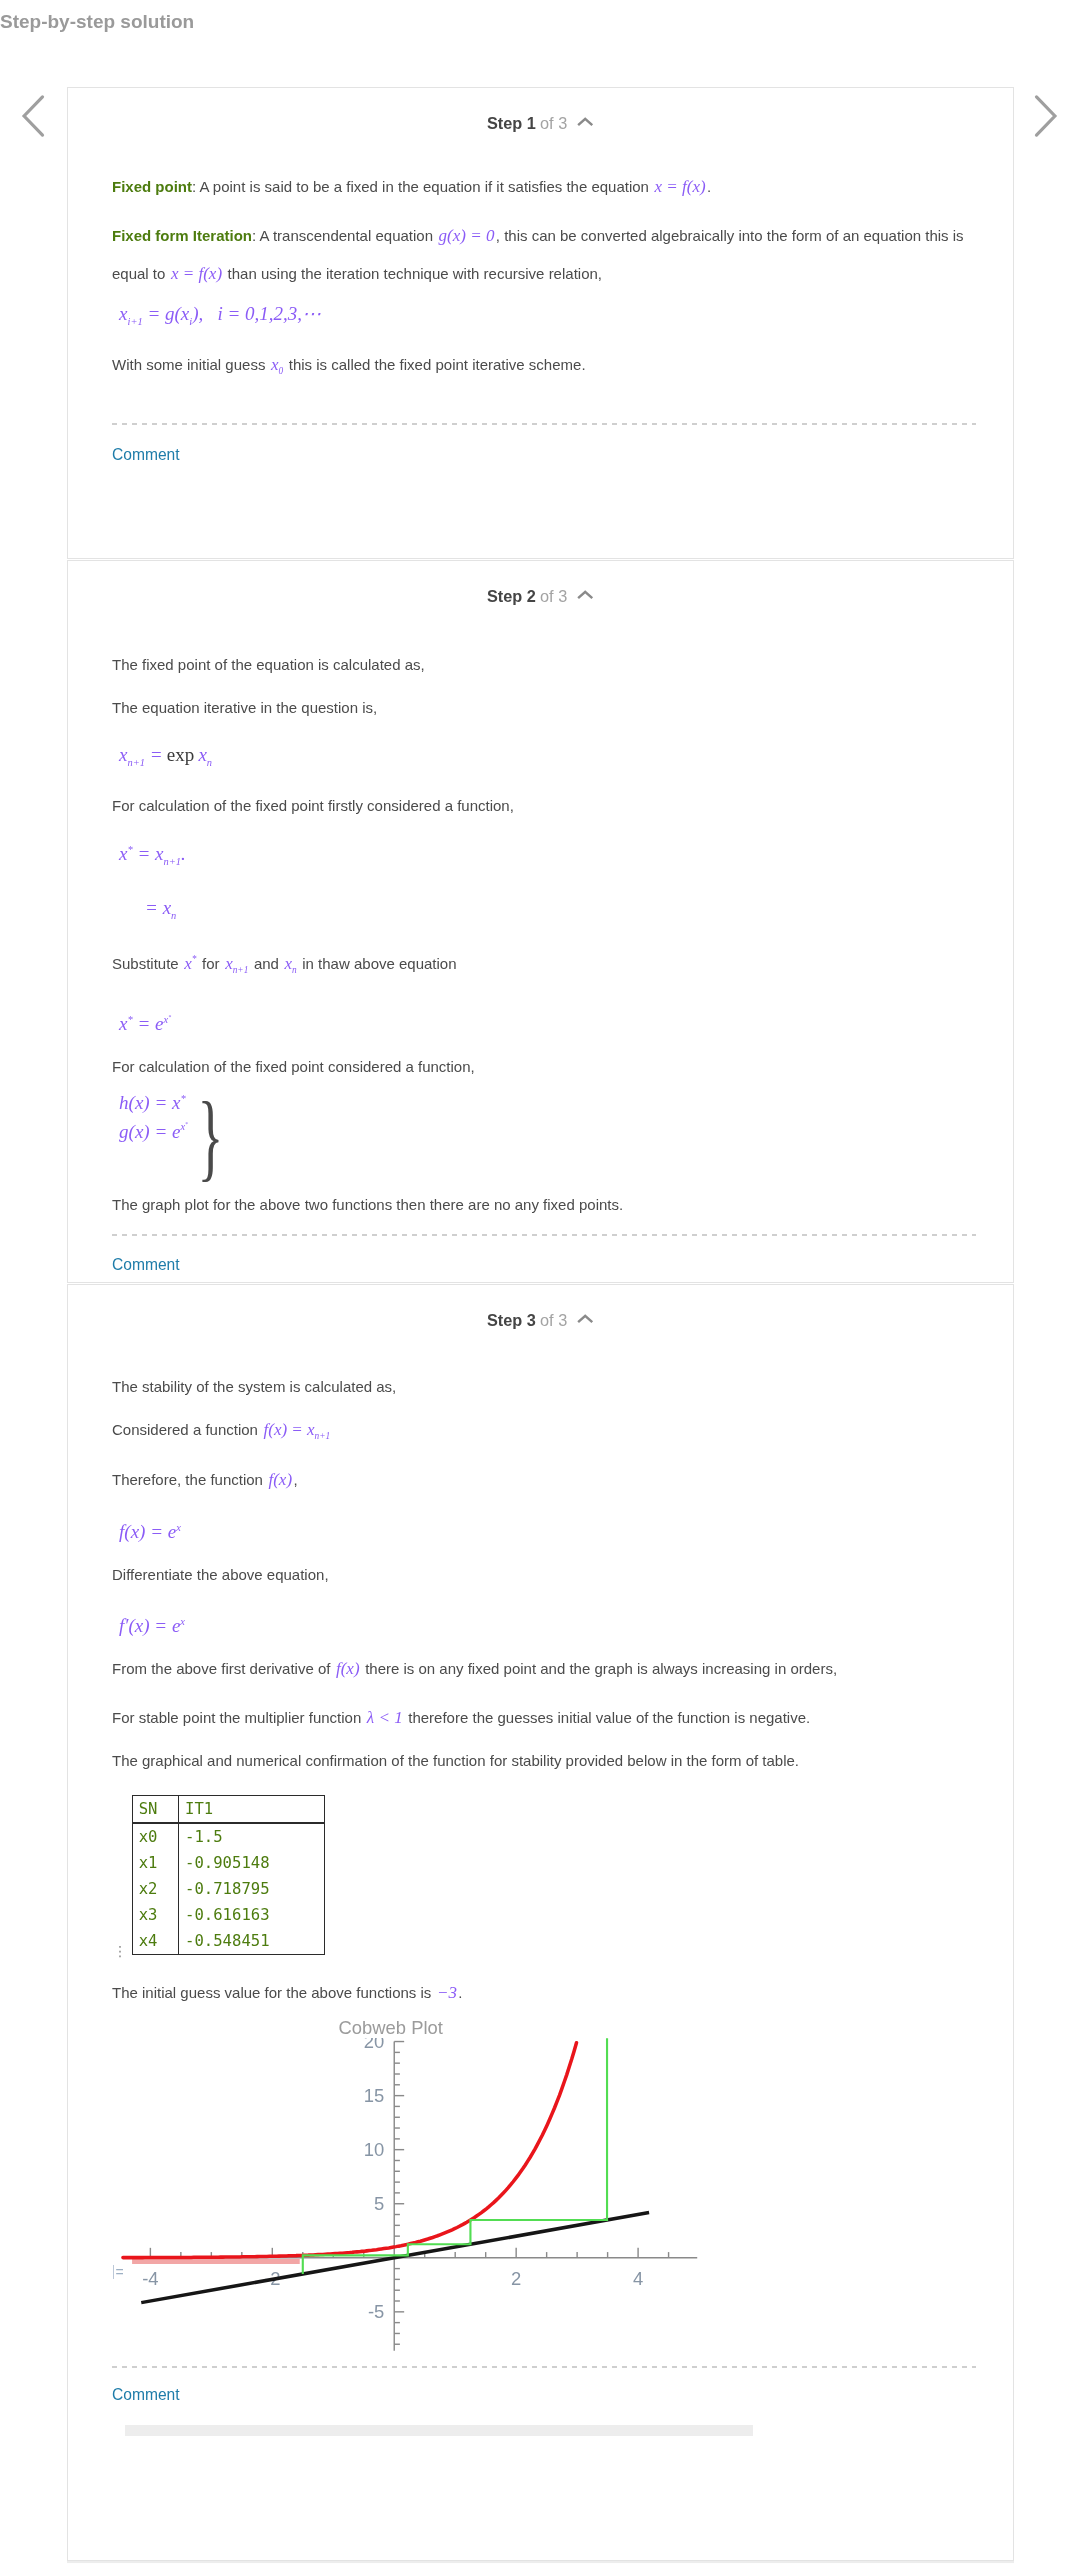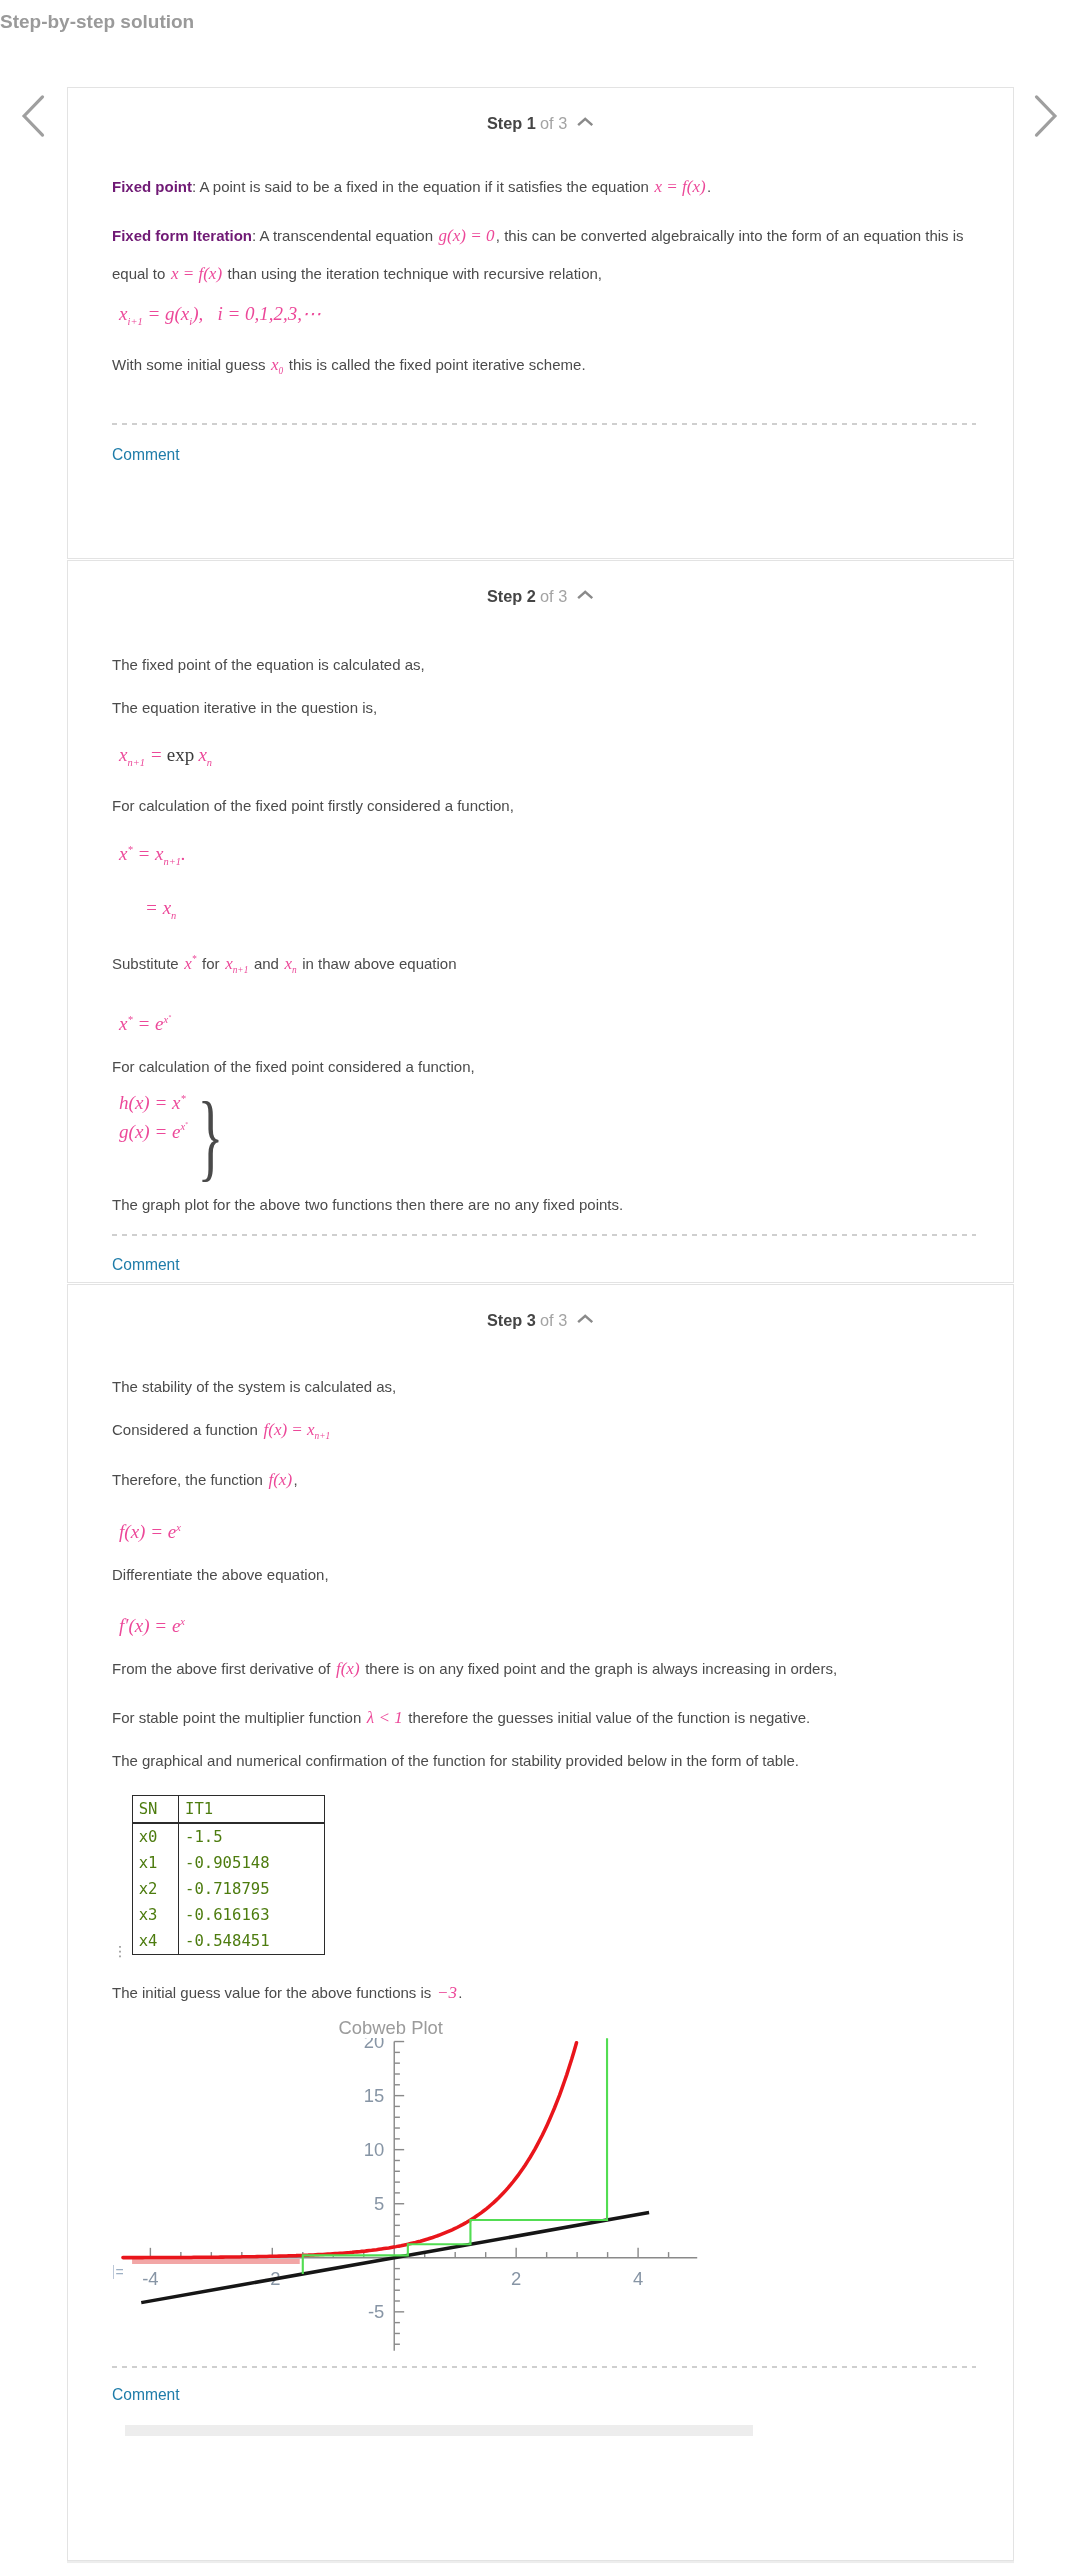--- a/index.html
+++ b/index.html
@@ -11,22 +11,22 @@
   .card{position:absolute;left:67px;width:947px;background:#fff;border:0.7px solid #e3e3e3;box-sizing:border-box;overflow:hidden;}
   #card1{top:87px;height:472px;}
   #card2{top:560px;height:723px;}
   #card3{top:1284px;height:1277px;box-shadow:0 2.1px 0 rgba(0,0,0,.07);}
   .card-body{padding:0 44px;position:relative;}
   .step-header{text-align:center;padding-top:25.5px;font-size:16.3px;cursor:pointer;}
   .step-b{font-weight:bold;color:#454545;}
   .step-of{color:#a3a3a3;margin-left:4.3px;}
   .caret{margin-left:8.5px;vertical-align:1.4px;}
   .p{font-size:15px;line-height:38px;color:#4b4b4b;margin:0;max-width:862px;}
-  .b{font-weight:bold;color:#701a75;}
-  .mt{font-family:"Liberation Serif","DejaVu Serif",serif;font-style:italic;padding:0 1.4px;color:#ec4899;}
+  .b{font-weight:bold;color:#4d7c0f;}
+  .mt{font-family:"Liberation Serif","DejaVu Serif",serif;font-style:italic;padding:0 1.4px;color:#8b5cf6;}
   .p .mt{font-size:17px;}
   .mtr{font-family:"Liberation Serif","DejaVu Serif",serif;font-style:normal;padding:0 2.8px;color:#3a3a3a;}
   sub{font-size:55%;}
   sup{font-size:55%;}
   .eq{font-size:19px;color:#3a3a3a;margin:7px 0 7px 5.7px;line-height:35px;}
   .eq2 .line2{margin-left:26px;}
   .eq-system{display:flex;margin:5.7px 0 5.7px 5.7px;}
   .eq-system .lines{display:flex;flex-direction:column;gap:7px;font-size:19px;color:#3a3a3a;}
   .brace{font-family:"Liberation Serif",serif;font-size:98px;color:#4a4a4a;transform:scaleX(.55);margin-left:-2.8px;line-height:.9;}
   .divider{height:2.1px;background:repeating-linear-gradient(90deg,#cfcfcf 0 5px,transparent 5px 10px);margin-right:-7px;}

